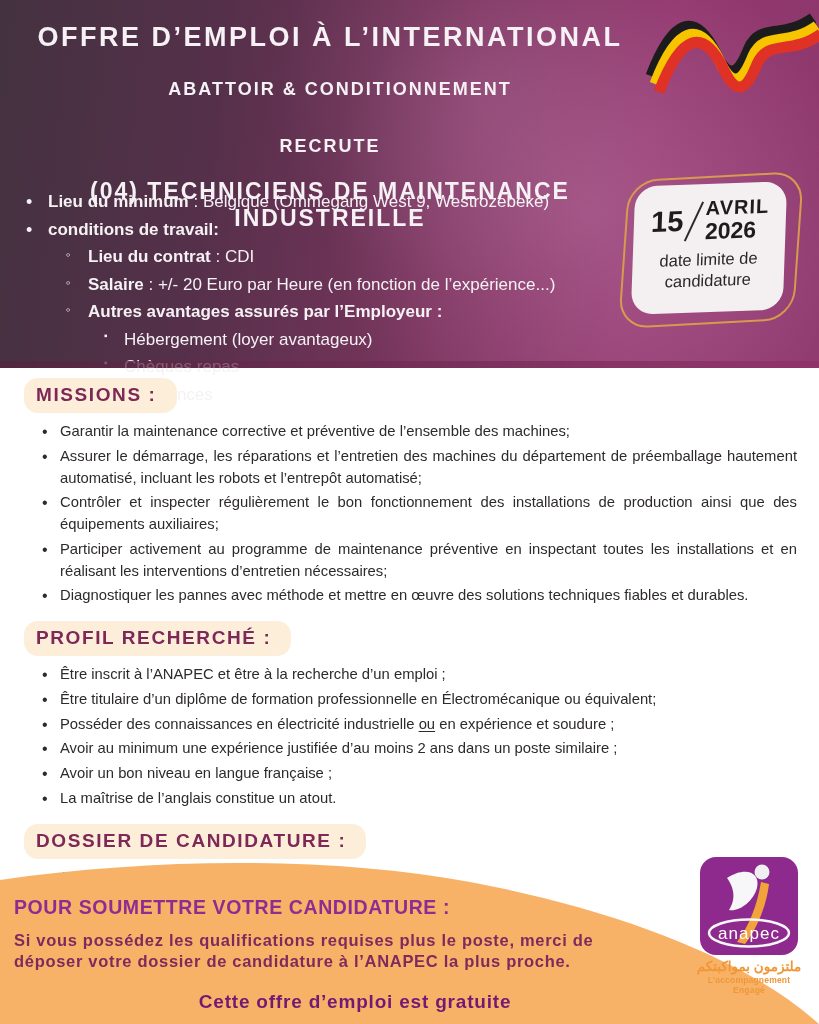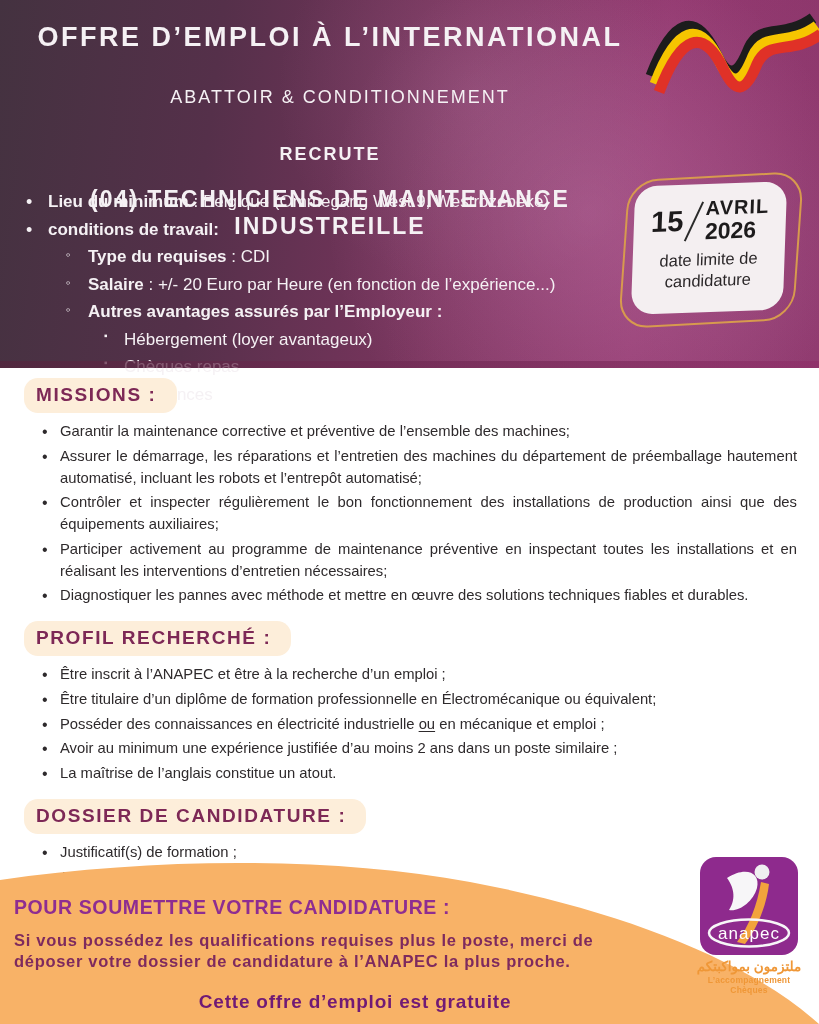--- a/index.html
+++ b/index.html
@@ -25,21 +25,21 @@
     box-sizing:border-box;
     padding-top:16px;
   }
   .header::after{
     content:"";position:absolute;left:0;bottom:0;width:100%;height:7px;
     background:linear-gradient(90deg,#53253d 0%,#6e2a52 45%,#8f3069 100%);
     opacity:.75;
   }
   .header-titles{width:660px;text-align:center;}
   .h-title{font-size:27px;font-weight:800;letter-spacing:2.5px;margin:6px 0 0 0;}
-  .h-sub1{font-size:18px;font-weight:400;letter-spacing:2px;margin-top:34px;padding-left:20px;}
+  .h-sub1{font-size:18px;font-weight:700;letter-spacing:2px;margin-top:26px;padding-left:20px;}
   .h-sub2{font-size:18px;font-weight:800;letter-spacing:2px;margin-top:36px;}
   .h-sub3{font-size:23px;font-weight:800;letter-spacing:2px;margin-top:21px;}
 
   
   .flag{position:absolute;top:2px;right:0;width:176px;height:112px;}
 
   
   .jd{position:absolute;left:26px;top:188px;width:600px;font-size:17px;line-height:1.62;}
   .jd .li{position:relative;}
   .jd .lvl1{padding-left:22px;}
@@ -127,21 +127,21 @@
 
     <svg class="flag" viewBox="0 0 176 112" aria-hidden="true">
       <path d="M8,74 C30,16 52,10 72,50 C84,76 94,76 106,46 C118,20 140,38 170,16" fill="none" stroke="#1c1c1c" stroke-width="11"></path>
       <path d="M12,82 C34,24 56,18 76,58 C88,84 98,84 110,54 C122,28 144,46 174,24" fill="none" stroke="#f6c500" stroke-width="11"></path>
       <path d="M16,90 C38,32 60,26 80,66 C92,92 102,92 114,62 C126,36 148,54 178,32" fill="none" stroke="#e03127" stroke-width="11"></path>
     </svg>
 
     <div class="jd">
         <div class="li lvl1"><span class="mark">•</span><b>Lieu du minimum</b><span> :  Belgique (Ommegang West 9, Westrozebeke)</span></div>
         <div class="li lvl1"><span class="mark">•</span><b>conditions de travail:</b></div>
-        <div class="li lvl2"><span class="mark">◦</span><b>Type du requises</b><span> :  CDI</span></div>
+        <div class="li lvl2"><span class="mark">◦</span><b>Lieu du contrat</b><span> :  CDI</span></div>
         <div class="li lvl2"><span class="mark">◦</span><b>Salaire</b><span>  : +/- 20 Euro par Heure (en fonction de l’expérience...)</span></div>
         <div class="li lvl2"><span class="mark">◦</span><b>Autres avantages assurés par l’Employeur :</b></div>
         <div class="li lvl3"><span class="mark">▪</span><span>Hébergement (loyer avantageux)</span></div>
         <div class="li lvl3"><span class="mark">▪</span><span>Chèques repas</span></div>
         <div class="li lvl3"><span class="mark">▪</span><span>Assurances</span></div>
       </div>
 
     <div class="badge-wrap">
       <div class="badge-outline"></div>
       <div class="badge">
@@ -166,22 +166,23 @@
         <li>Assurer le démarrage, les réparations et l’entretien des machines du département de préemballage hautement automatisé, incluant les robots et l’entrepôt automatisé;</li>
         <li>Contrôler et inspecter régulièrement le bon fonctionnement des installations de production ainsi que des équipements auxiliaires;</li>
         <li>Participer activement au programme de maintenance préventive en inspectant toutes les installations et en réalisant les interventions d’entretien nécessaires;</li>
         <li>Diagnostiquer les pannes avec méthode et mettre en œuvre des solutions techniques fiables et durables.</li>
       </ul>
 
     <h2 class="sec-heading">PROFIL RECHERCHÉ :</h2>
     <ul class="blist">
         <li>Être inscrit à l’ANAPEC et être à la recherche d’un emploi ;</li>
         <li>Être titulaire d’un diplôme de formation professionnelle en Électromécanique ou équivalent;</li>
-        <li><span>Posséder des connaissances en </span><b>électricité industrielle</b><span> </span><u>ou</u><span> en </span><b>mécanique et emploi</b><span> ;</span></li>
+        <li><span>Posséder des connaissances en </span><b>électricité industrielle</b><span> </span><u>ou</u><span> en </span><b>expérience et soudure</b><span> ;</span></li>
         <li>Avoir au minimum une expérience justifiée d’au moins 2 ans dans un poste similaire ;</li>
+        <li>Avoir un bon niveau en langue française ;</li>
         <li>La maîtrise de l’anglais constitue un atout.</li>
       </ul>
 
     <h2 class="sec-heading">DOSSIER DE CANDIDATURE :</h2>
     <ul class="blist">
         <li>Justificatif(s) de formation ;</li>
         <li>Justificatif(s) d’expérience ;</li>
         <li>CV rédigé en français ou en anglais.</li>
       </ul>
 
@@ -199,16 +200,16 @@
   <div class="logo">
     <svg width="100" height="100" viewBox="0 0 100 100" aria-hidden="true">
       <rect x="1" y="1" width="98" height="98" rx="16" fill="#8e2a8d"></rect>
       <circle cx="63" cy="16" r="7.5" fill="#efeef0"></circle>
       <path d="M28,22 C46,10 62,16 58,32 C54,46 40,56 30,54 C38,42 34,30 28,22 Z" fill="#f7f6f8"></path>
       <path d="M62,26 C58,50 50,70 38,86 L46,88 C60,70 68,46 70,28 Z" fill="#f2a33c"></path>
       <ellipse cx="50" cy="77" rx="40" ry="13.5" fill="none" stroke="#f7f6f8" stroke-width="2.5"></ellipse>
       <text x="50" y="83" text-anchor="middle" font-family="Liberation Sans, sans-serif" font-size="17" fill="#ffffff" letter-spacing="1">anapec</text>
     </svg>
     <div class="logo-arabic">ملتزمون بمواكبتكم</div>
-    <div class="logo-tagline">L’accompagnement Chèques</div>
+    <div class="logo-tagline">L’accompagnement Engagé</div>
   </div>
 
 </div>
 
 </body></html>

